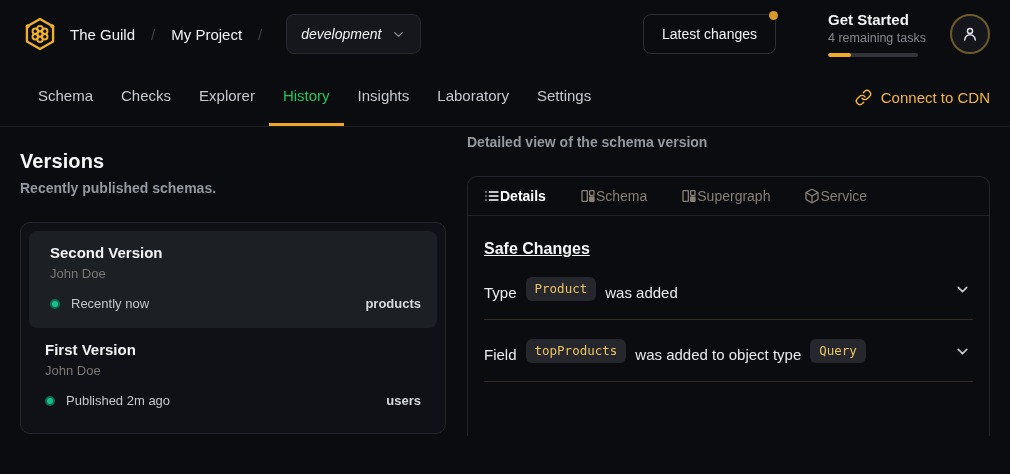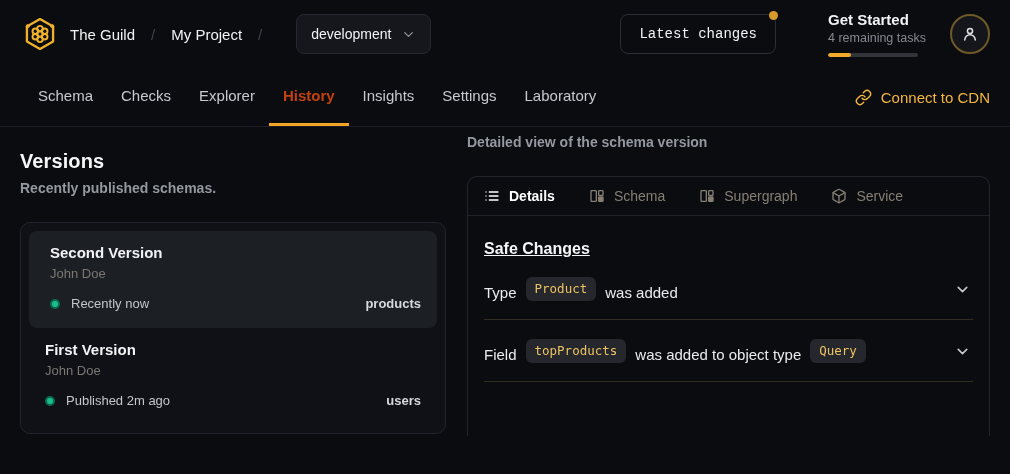--- a/index.html
+++ b/index.html
@@ -22,37 +22,38 @@
   .logo { width: 32px; height: 34px; margin-right: 14px; }
   .crumb { font-size: 15px; font-weight: 500; color: #f2f3f5; cursor: pointer; }
   .crumb-sep { color: #3f444c; margin: 0 16px; font-size: 15px; }
   .target-select {
     display: flex; align-items: center; gap: 10px;
     background: #15171c;
     border: 1px solid #262930;
     border-radius: 8px;
     height: 40px;
     padding: 0 14px;
-    margin-left: 18px;
+    margin-left: 8px;
     color: #f2f3f5;
     font-size: 14px;
     cursor: pointer;
+    font-style: italic;
   }
   .target-select .chev { color: #8a8f97; }
   .header-spacer { flex: 1; }
   .latest-changes {
     position: relative;
     background: transparent;
     border: 1px solid #2b2e35;
     border-radius: 8px;
     height: 40px;
     padding: 0 18px;
     color: #f2f3f5;
     font-size: 14px;
-    font-family: Liberation Mono, monospace;
+    font-family: Liberation Sans, sans-serif;
     cursor: pointer;
   }
   .latest-changes .notif-dot {
     position: absolute; top: -4px; right: -3px;
     width: 9px; height: 9px; border-radius: 50%;
     background: #d79a2b;
   }
   .get-started { margin-left: 52px; width: 96px; cursor: pointer; }
   .get-started .gs-title { font-size: 15px; font-weight: 600; color: #f2f3f5; }
   .get-started .gs-sub { font-size: 12.5px; color: #85898f; margin-top: 3px; white-space: nowrap; }
@@ -76,21 +77,21 @@
     border-bottom: 1px solid #1b1e24;
   }
   .nav-tab {
     display: flex; align-items: center;
     padding: 0 14px;
     font-size: 15px;
     color: #c6c9ce;
     border-bottom: 3px solid transparent;
     cursor: pointer;
   }
-  .nav-tab.active { color: #c2410c; font-weight: 700; border-bottom-color: #f0a428; }
+  .nav-tab.active { color: #22c55e; font-weight: 400; border-bottom-color: #f0a428; }
   .nav-spacer { flex: 1; }
   .cdn-link {
     display: flex; align-items: center; gap: 9px;
     color: #f4b63f; font-size: 15px; cursor: pointer;
   }
 
   
   .content { display: flex; padding: 0 20px; gap: 21px; }
   .col-left { width: 426px; flex: none; }
   .col-right { flex: 1; min-width: 0; }
@@ -126,21 +127,21 @@
     border-bottom: none;
     height: 260px;
   }
   .detail-tabs {
     display: flex; align-items: center;
     height: 39px;
     padding: 0 16px;
     gap: 34px;
     border-bottom: 1px solid #1f2228;
   }
-  .detail-tab { display: flex; align-items: center; gap: 9px; font-size: 14px; color: #877f73; cursor: pointer; text-align: right; }
+  .detail-tab { display: flex; align-items: center; font-size: 14px; color: #877f73; cursor: pointer; text-align: right; }
   .detail-tab.active { color: #ffffff; font-weight: 600; }
   .detail-body { padding: 0 16px; }
   .safe-title { font-size: 16px; font-weight: 700; color: #f5f6f8; margin-top: 24px; text-decoration: underline; }
   .change-row {
     display: flex; align-items: center;
     padding: 19px 0 18px;
     border-bottom: 1px solid #322d22;
     font-size: 15px; color: #e9ebee;
   }
   .change-text { display: flex; align-items: flex-end; gap: 9px; flex-wrap: nowrap; }
@@ -208,22 +209,22 @@
     </span>
   </div>
 </div>
 
 <div class="nav">
   <div class="nav-tab">Schema</div>
   <div class="nav-tab">Checks</div>
   <div class="nav-tab">Explorer</div>
   <div class="nav-tab active">History</div>
   <div class="nav-tab">Insights</div>
+  <div class="nav-tab">Laboratory</div>
   <div class="nav-tab">Settings</div>
-  <div class="nav-tab">Laboratory</div>
   <div class="nav-spacer"></div>
   <div class="cdn-link">
     <span>
       <svg viewBox="0 0 24 24" width="17" height="17" fill="none" stroke="currentColor" stroke-width="2" stroke-linecap="round" stroke-linejoin="round">
         <path d="M10 13a5 5 0 0 0 7.54.54l3-3a5 5 0 0 0-7.07-7.07l-1.72 1.71"></path>
         <path d="M14 11a5 5 0 0 0-7.54-.54l-3 3a5 5 0 0 0 7.07 7.07l1.71-1.71"></path>
       </svg>
     </span>
     <span>Connect to CDN</span>
   </div>

